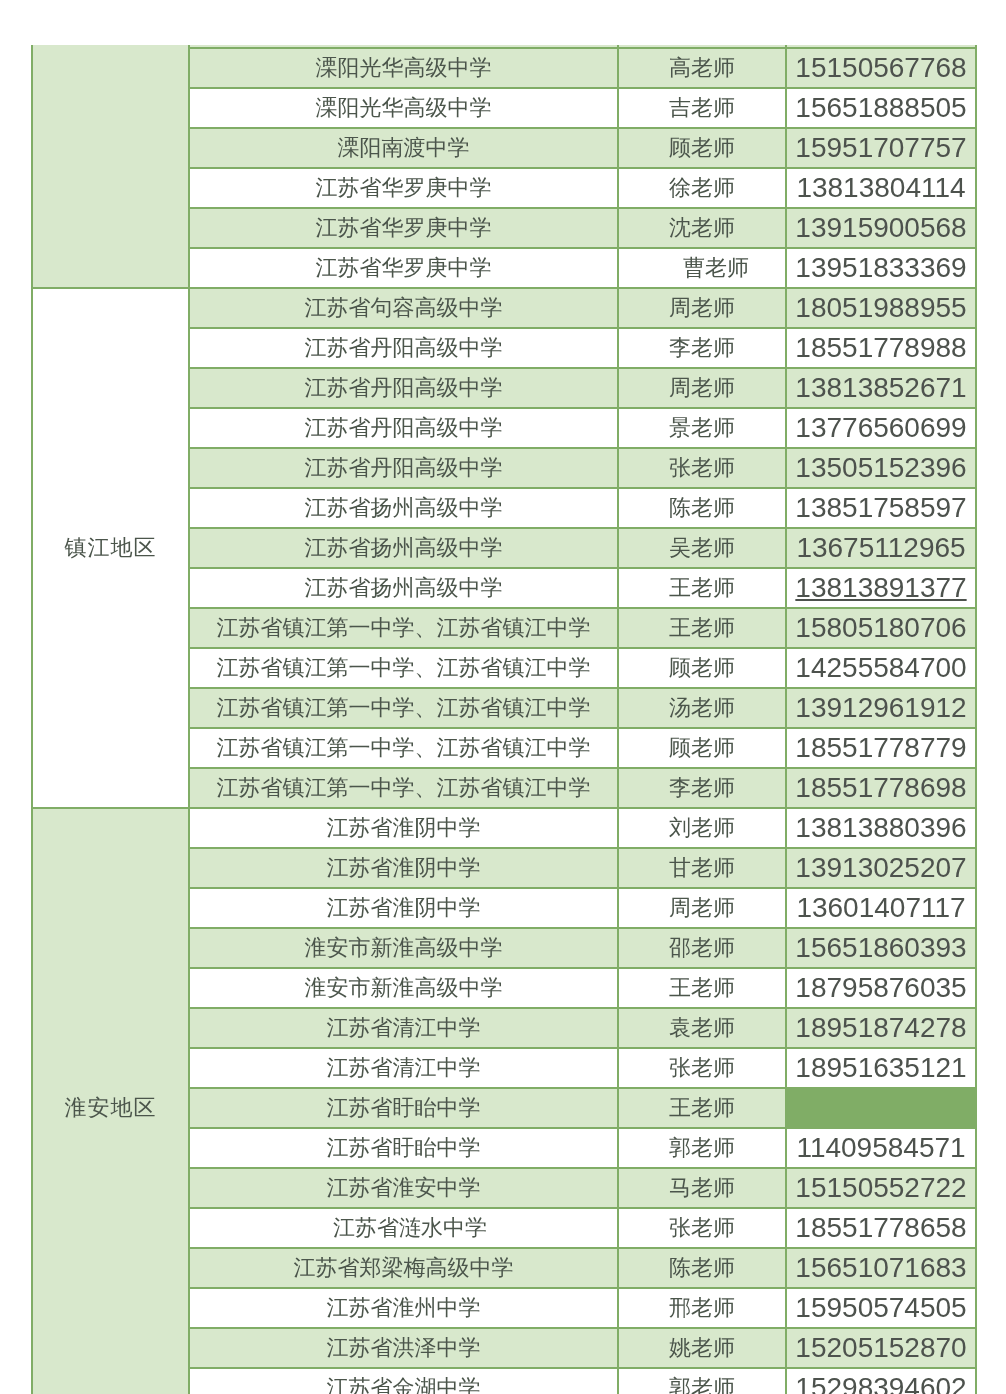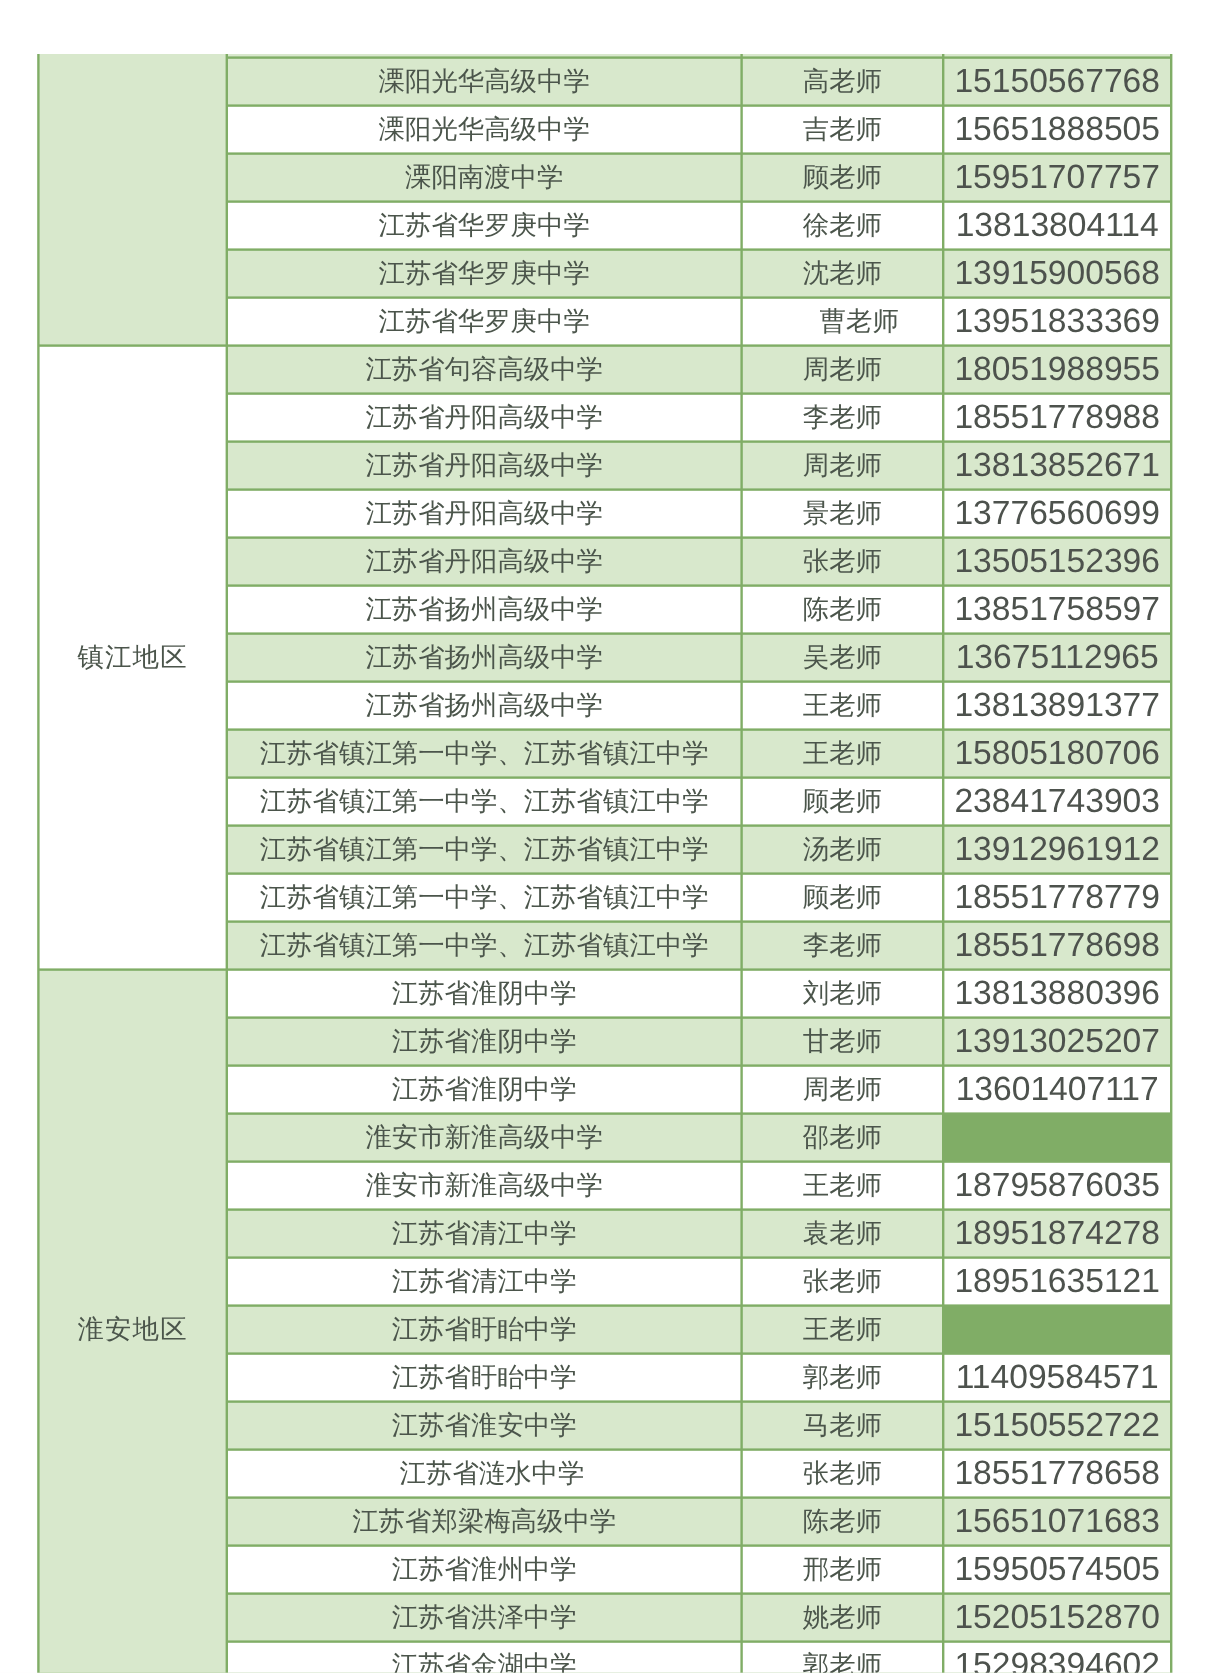--- a/index.html
+++ b/index.html
@@ -94,27 +94,27 @@
       <div class="cell teacher green" style="grid-area: 12 / 3;">张老师</div>
       <div class="cell phone green" style="grid-area: 12 / 4;">13505152396</div>
       <div class="cell school white" style="grid-area: 13 / 2;">江苏省扬州高级中学</div>
       <div class="cell teacher white" style="grid-area: 13 / 3;">陈老师</div>
       <div class="cell phone white" style="grid-area: 13 / 4;">13851758597</div>
       <div class="cell school green" style="grid-area: 14 / 2;">江苏省扬州高级中学</div>
       <div class="cell teacher green" style="grid-area: 14 / 3;">吴老师</div>
       <div class="cell phone green" style="grid-area: 14 / 4;">13675112965</div>
       <div class="cell school white" style="grid-area: 15 / 2;">江苏省扬州高级中学</div>
       <div class="cell teacher white" style="grid-area: 15 / 3;">王老师</div>
-      <div class="cell phone white" style="grid-area: 15 / 4;">13813891377</div>
+      <div class="cell phone white" style="grid-area: 15 / 4; text-decoration: underline;">13813891377</div>
       <div class="cell school green" style="grid-area: 16 / 2;">江苏省镇江第一中学、江苏省镇江中学</div>
       <div class="cell teacher green" style="grid-area: 16 / 3;">王老师</div>
       <div class="cell phone green" style="grid-area: 16 / 4;">15805180706</div>
       <div class="cell school white" style="grid-area: 17 / 2;">江苏省镇江第一中学、江苏省镇江中学</div>
       <div class="cell teacher white" style="grid-area: 17 / 3;">顾老师</div>
-      <div class="cell phone white" style="grid-area: 17 / 4;">23841743903</div>
+      <div class="cell phone white" style="grid-area: 17 / 4;">14255584700</div>
       <div class="cell school green" style="grid-area: 18 / 2;">江苏省镇江第一中学、江苏省镇江中学</div>
       <div class="cell teacher green" style="grid-area: 18 / 3;">汤老师</div>
       <div class="cell phone green" style="grid-area: 18 / 4;">13912961912</div>
       <div class="cell school white" style="grid-area: 19 / 2;">江苏省镇江第一中学、江苏省镇江中学</div>
       <div class="cell teacher white" style="grid-area: 19 / 3;">顾老师</div>
       <div class="cell phone white" style="grid-area: 19 / 4;">18551778779</div>
       <div class="cell school green" style="grid-area: 20 / 2;">江苏省镇江第一中学、江苏省镇江中学</div>
       <div class="cell teacher green" style="grid-area: 20 / 3;">李老师</div>
       <div class="cell phone green" style="grid-area: 20 / 4;">18551778698</div>
       <div class="cell region green" style="grid-area: 21 / 1 / span 15;">淮安地区</div>
@@ -122,20 +122,21 @@
       <div class="cell teacher white" style="grid-area: 21 / 3;">刘老师</div>
       <div class="cell phone white" style="grid-area: 21 / 4;">13813880396</div>
       <div class="cell school green" style="grid-area: 22 / 2;">江苏省淮阴中学</div>
       <div class="cell teacher green" style="grid-area: 22 / 3;">甘老师</div>
       <div class="cell phone green" style="grid-area: 22 / 4;">13913025207</div>
       <div class="cell school white" style="grid-area: 23 / 2;">江苏省淮阴中学</div>
       <div class="cell teacher white" style="grid-area: 23 / 3;">周老师</div>
       <div class="cell phone white" style="grid-area: 23 / 4;">13601407117</div>
       <div class="cell school green" style="grid-area: 24 / 2;">淮安市新淮高级中学</div>
       <div class="cell teacher green" style="grid-area: 24 / 3;">邵老师</div>
+      <div class="cell phone green" style="grid-area: 24 / 4;">15651860393</div>
       <div class="cell school white" style="grid-area: 25 / 2;">淮安市新淮高级中学</div>
       <div class="cell teacher white" style="grid-area: 25 / 3;">王老师</div>
       <div class="cell phone white" style="grid-area: 25 / 4;">18795876035</div>
       <div class="cell school green" style="grid-area: 26 / 2;">江苏省清江中学</div>
       <div class="cell teacher green" style="grid-area: 26 / 3;">袁老师</div>
       <div class="cell phone green" style="grid-area: 26 / 4;">18951874278</div>
       <div class="cell school white" style="grid-area: 27 / 2;">江苏省清江中学</div>
       <div class="cell teacher white" style="grid-area: 27 / 3;">张老师</div>
       <div class="cell phone white" style="grid-area: 27 / 4;">18951635121</div>
       <div class="cell school green" style="grid-area: 28 / 2;">江苏省盱眙中学</div>

